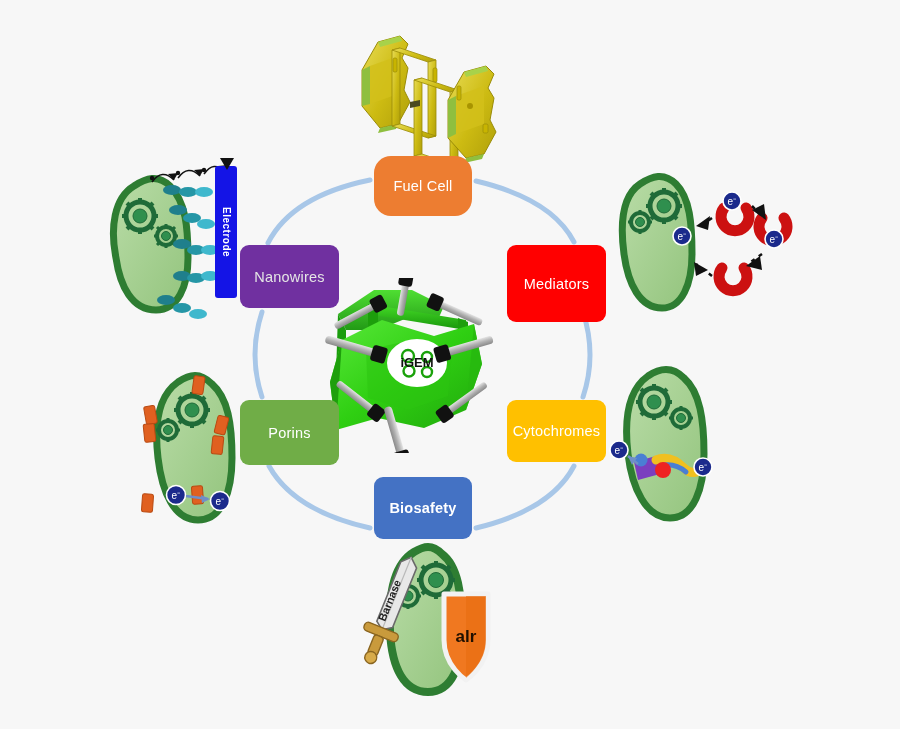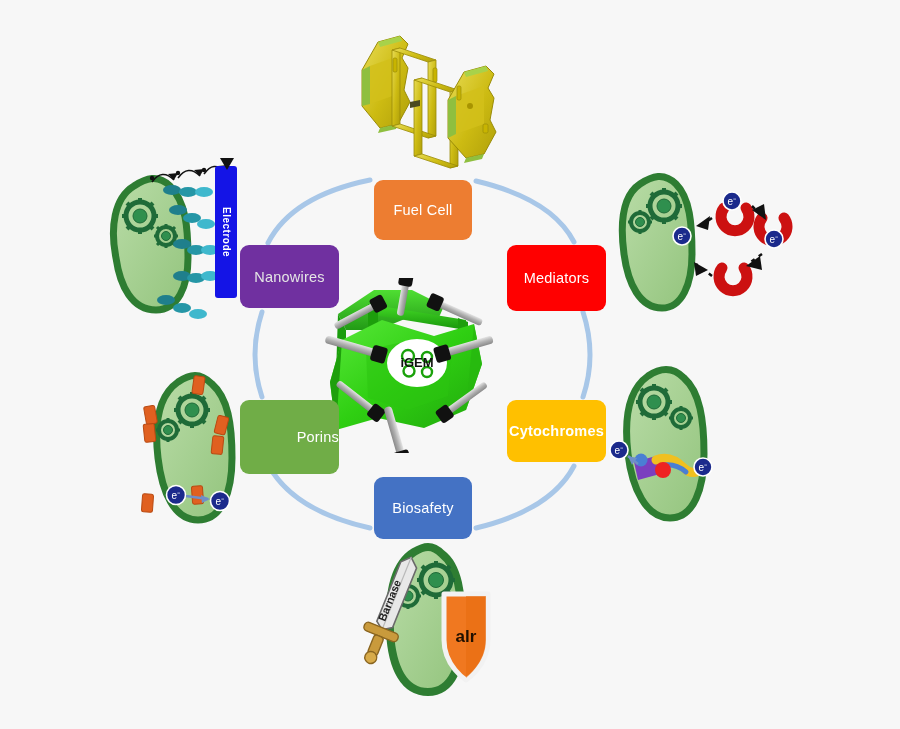--- a/index.html
+++ b/index.html
@@ -20,25 +20,25 @@
     display:flex;align-items:center;justify-content:center;
     color:#ffffff;
     font-size:14.5px;
     letter-spacing:.2px;
     text-align:center;
     box-sizing:border-box;
     user-select:none;
   }
   .node span{pointer-events:none;}
 
-  #node-fuelcell{left:374px;top:180px;width:98px;height:60px;background:#ED7D31;}
-  #node-mediators{left:507px;top:245px;width:99px;height:66px;background:#FF0000;}
-  #node-cytochromes{left:507px;top:400px;width:99px;height:62px;background:#FFC000;font-weight:bold;}
+  #node-fuelcell{left:374px;top:156px;width:98px;height:60px;background:#ED7D31;border-radius:17px;}
+  #node-mediators{left:507px;top:245px;width:99px;height:77px;background:#FF0000;}
+  #node-cytochromes{left:507px;top:400px;width:99px;height:62px;background:#FFC000;}
   #node-biosafety{left:374px;top:477px;width:98px;height:62px;background:#4472C4;}
-  #node-porins{left:240px;top:400px;width:99px;height:74px;background:#70AD47;justify-content:flex-end;}
+  #node-porins{left:240px;top:400px;width:99px;height:65px;background:#70AD47;}
   #node-nanowires{left:240px;top:245px;width:99px;height:63px;background:#7030A0;}
 
   
   #arcs{position:absolute;left:0;top:0;width:900px;height:729px;}
 
   
   .ill{position:absolute;}
   .ill svg{display:block;}
 
   
@@ -531,21 +531,21 @@
 
   <div class="node" id="node-fuelcell" style="background: rgb(237, 125, 49); color: rgb(255, 255, 255);">
     <span>Fuel Cell</span>
   </div>
   <div class="node" id="node-mediators" style="background: rgb(255, 0, 0); color: rgb(255, 255, 255);">
     <span>Mediators</span>
   </div>
   <div class="node" id="node-cytochromes" style="background: rgb(255, 192, 0); color: rgb(255, 255, 255);">
     <span>Cytochromes</span>
   </div>
-  <div class="node" id="node-biosafety" style="background: rgb(68, 114, 196); color: rgb(255, 255, 255);">
+  <div class="node" id="node-biosafety" style="background: rgb(68, 114, 196); color: rgb(255, 255, 255); font-weight: bold;">
     <span>Biosafety</span>
   </div>
   <div class="node" id="node-porins" style="background: rgb(112, 173, 71); color: rgb(255, 255, 255);">
     <span>Porins</span>
   </div>
   <div class="node" id="node-nanowires" style="background: rgb(112, 48, 160); color: #e5e5e5;">
     <span>Nanowires</span>
   </div>
 
 </div>

